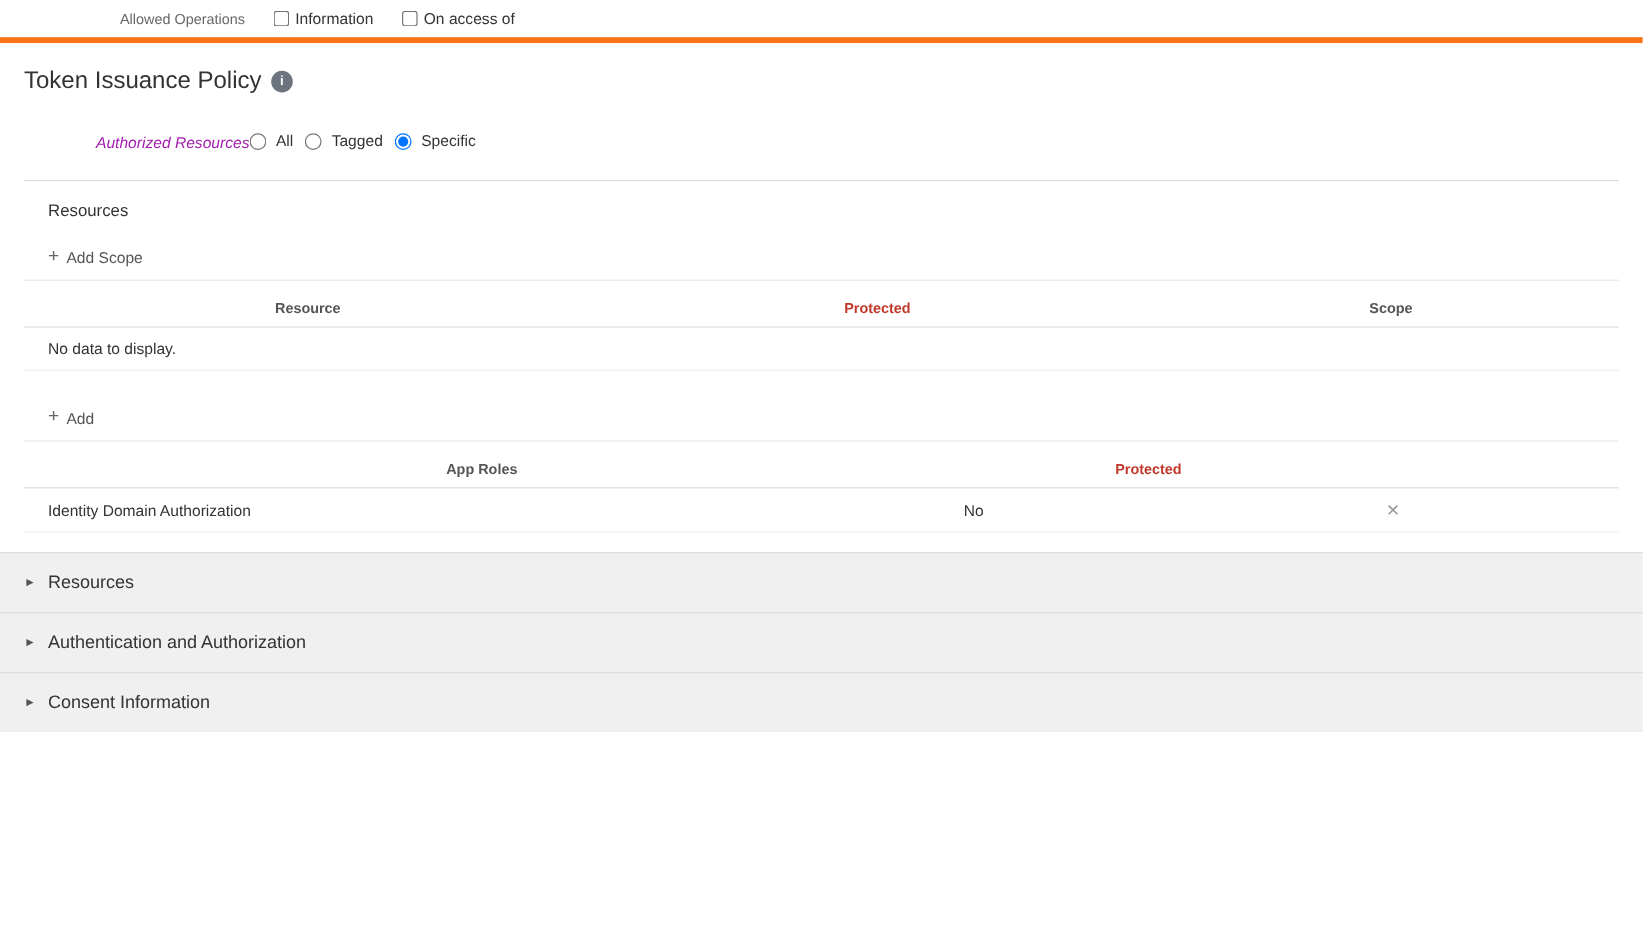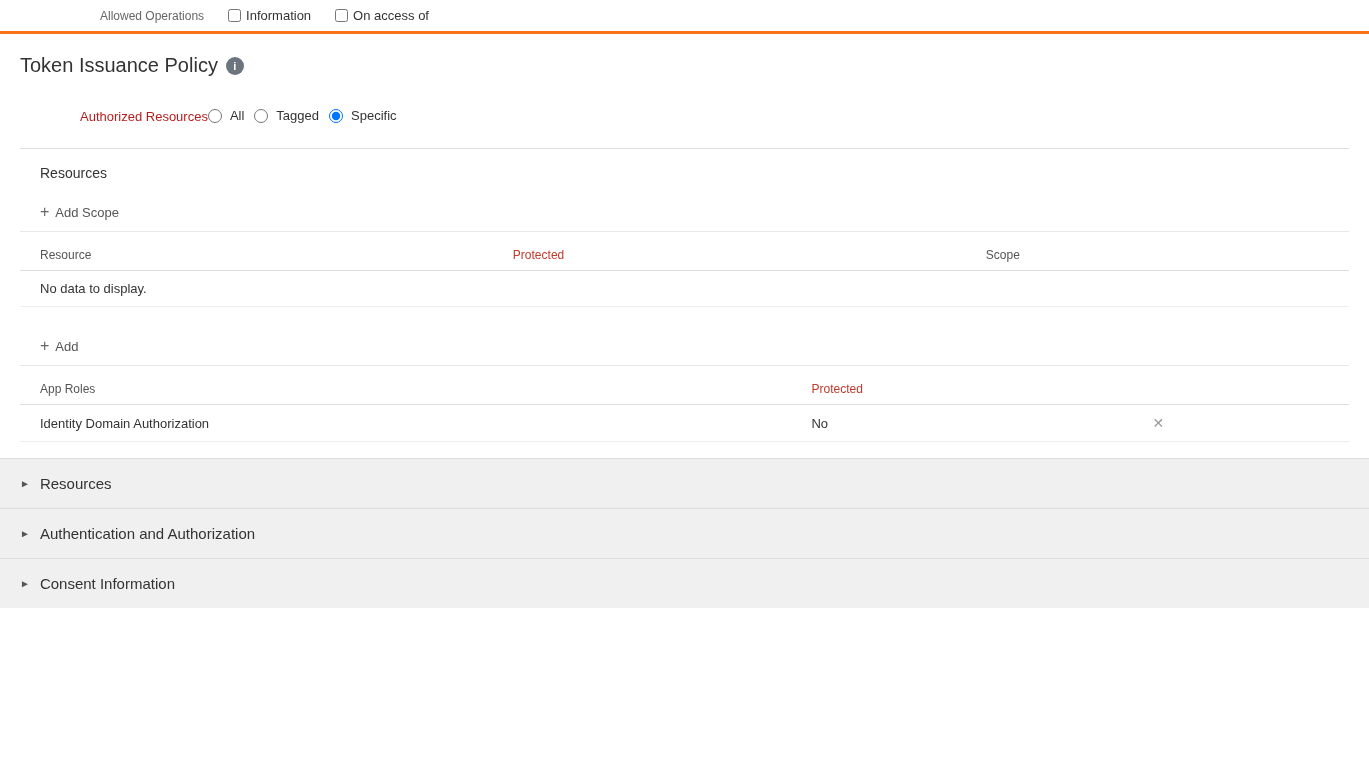--- a/index.html
+++ b/index.html
@@ -4,21 +4,21 @@
   <style>
     * { box-sizing: border-box; margin: 0; padding: 0; }
     body {
       font-family: -apple-system, BlinkMacSystemFont, 'Segoe UI', Arial, sans-serif;
       font-size: 13px;
       color: #333;
       background: #fff;
     }
 
     .top-bar {
-      border-bottom: 3px solid #f97316;
+      border-bottom: 5px solid #f97316;
       padding: 8px 16px 8px 100px;
       display: flex;
       align-items: center;
       gap: 24px;
       background: #fff;
     }
 
     .top-bar-label {
       color: #666;
       font-size: 12px;
@@ -70,23 +70,24 @@
 
     .authorized-resources {
       display: flex;
       flex-direction: row;
       margin-bottom: 24px;
       padding-left: 60px;
     }
 
     .ar-label {
       font-size: 13px;
-      color: #b91c1c;
+      color: #a21caf;
       min-width: 120px;
       padding-top: 2px;
+      font-style: italic;
     }
 
     .radio-group {
       display: flex;
       flex-direction: row;
       gap: 10px;
     }
 
     .radio-group label {
       display: flex;
@@ -144,24 +145,24 @@
       width: 100%;
       border-collapse: collapse;
       margin-top: 8px;
     }
 
     .data-table thead tr {
       border-bottom: 1px solid #ddd;
     }
 
     .data-table th {
-      text-align: left;
+      text-align: center;
       padding: 8px 20px;
       font-size: 12px;
-      font-weight: 400;
+      font-weight: 700;
       color: #555;
     }
 
     .data-table th.protected-col {
       color: #c0392b;
     }
 
     .data-table td {
       padding: 10px 20px;
       font-size: 13px;

